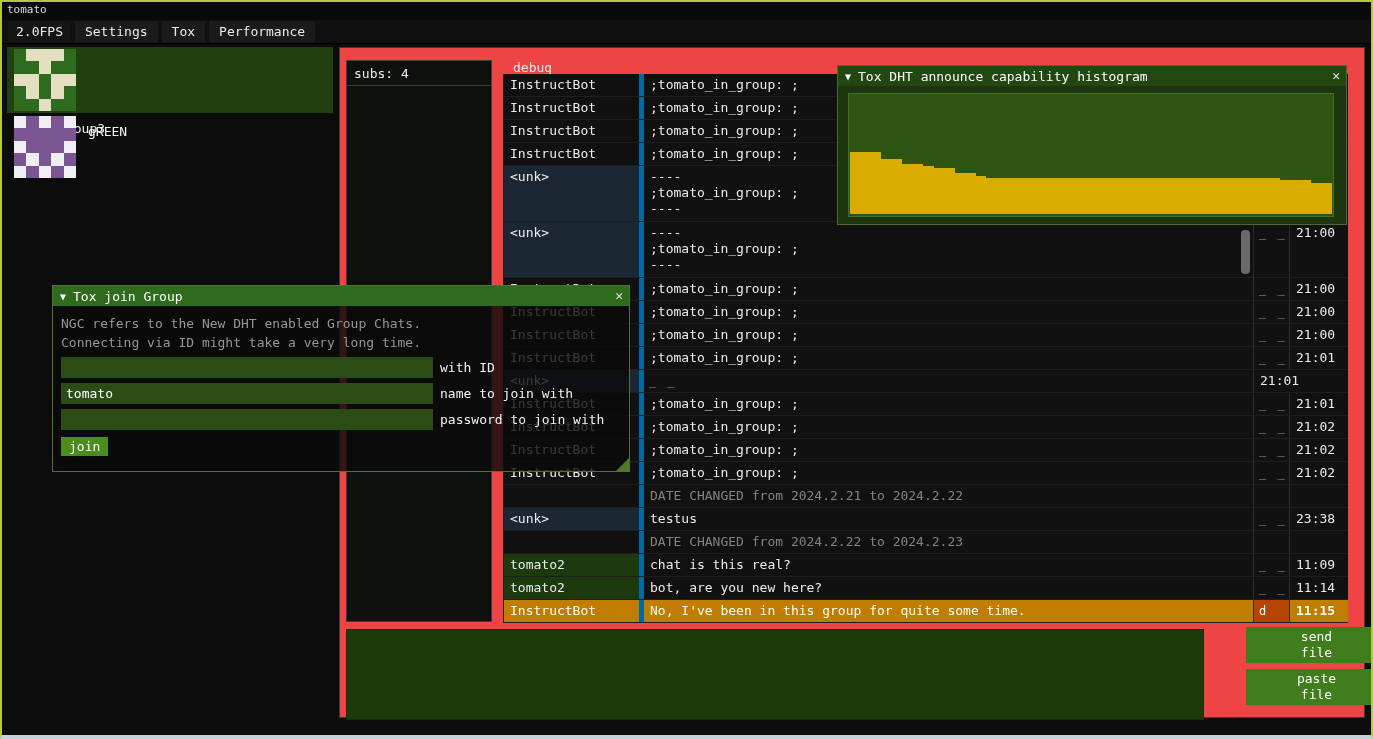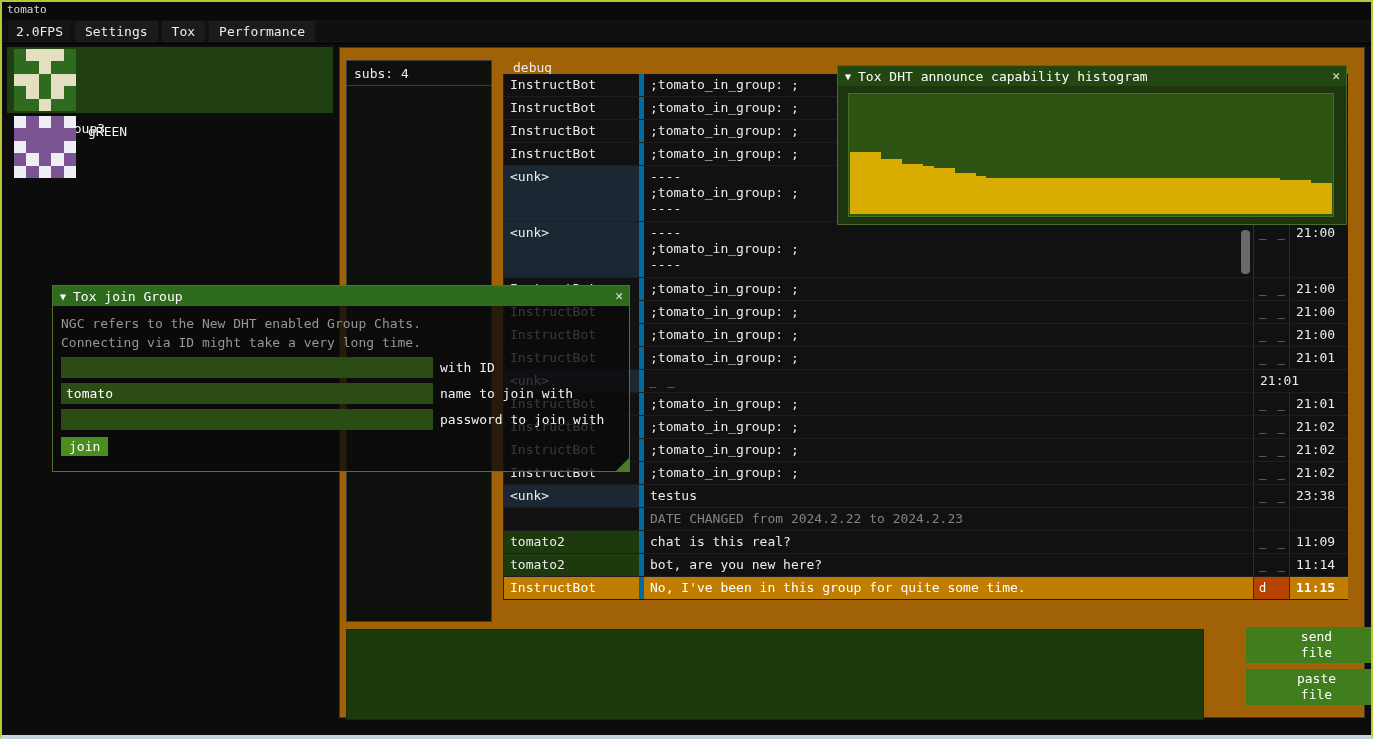--- a/index.html
+++ b/index.html
@@ -13,21 +13,21 @@
   .titlebar{height:16px;padding:1px 5px;font-size:11px;color:#dcdcdc;background:#0a0a0a;}
   .menubar{height:23px;background:#101010;display:flex;align-items:center;gap:4px;padding-left:6px;border-bottom:1px solid #000;}
   .menu-item{background:#1b1b1b;color:#ececec;padding:3px 10px;cursor:default;}
   .menu-fps{background:#151515;color:#ececec;padding:3px 8px;}
   
   .group-item{position:absolute;left:5px;width:326px;height:66px;display:flex;align-items:flex-start;}
   .group-item.selected{background:#20400f;}
   .group-avatar{width:62px;height:62px;margin:2px 0 0 7px;}
   .group-label{margin:10px 0 0 12px;color:#f2f2f2;}
   
-  .main-panel{position:absolute;left:337px;top:45px;width:1026px;height:671px;border:1px solid #3a3a3a;background:#a16207;box-sizing:border-box;}
+  .main-panel{position:absolute;left:337px;top:45px;width:1026px;height:671px;border:1px solid #3a3a3a;background:#ef4444;box-sizing:border-box;}
   
   .subs-panel{position:absolute;left:6px;top:12px;width:146px;height:562px;border:1px solid #3d3d3d;background:#0e100d;box-sizing:border-box;}
   .subs-header{padding:5px 7px 4px 7px;border-bottom:1px solid #3d3d3d;}
   .subs-list{padding-top:3px;}
   .subs-member{padding:1px 7px;line-height:19px;white-space:nowrap;}
   
   .chat{position:absolute;left:163px;top:12px;width:845px;height:563px;overflow:hidden;}
   .chat-tab{height:14px;padding-left:10px;color:#ececec;}
   .chat-rows{position:absolute;top:14px;left:0;width:845px;border-left:1px solid #262626;box-sizing:border-box;}
   .row{display:grid;grid-template-columns:140px 610px 36px 58px;height:22px;background:#111111;border-bottom:1px solid #1e1e1e;}
@@ -229,20 +229,26 @@
             <div class="c-msg">;tomato_in_group: ;</div>
             <div class="c-flags">_ _</div>
             <div class="c-time">21:02</div>
           </div>
           <div class="row">
             <div class="c-name">InstructBot</div>
             <div class="c-msg">;tomato_in_group: ;</div>
             <div class="c-flags">_ _</div>
             <div class="c-time">21:02</div>
           </div>
+          <div class="row system">
+            <div class="c-name"></div>
+            <div class="c-msg">DATE CHANGED from 2024.2.21 to 2024.2.22</div>
+            <div class="c-flags"></div>
+            <div class="c-time"></div>
+          </div>
           <div class="row unk">
             <div class="c-name">&lt;unk&gt;</div>
             <div class="c-msg">testus</div>
             <div class="c-flags">_ _</div>
             <div class="c-time">23:38</div>
           </div>
           <div class="row system">
             <div class="c-name"></div>
             <div class="c-msg">DATE CHANGED from 2024.2.22 to 2024.2.23</div>
             <div class="c-flags"></div>

